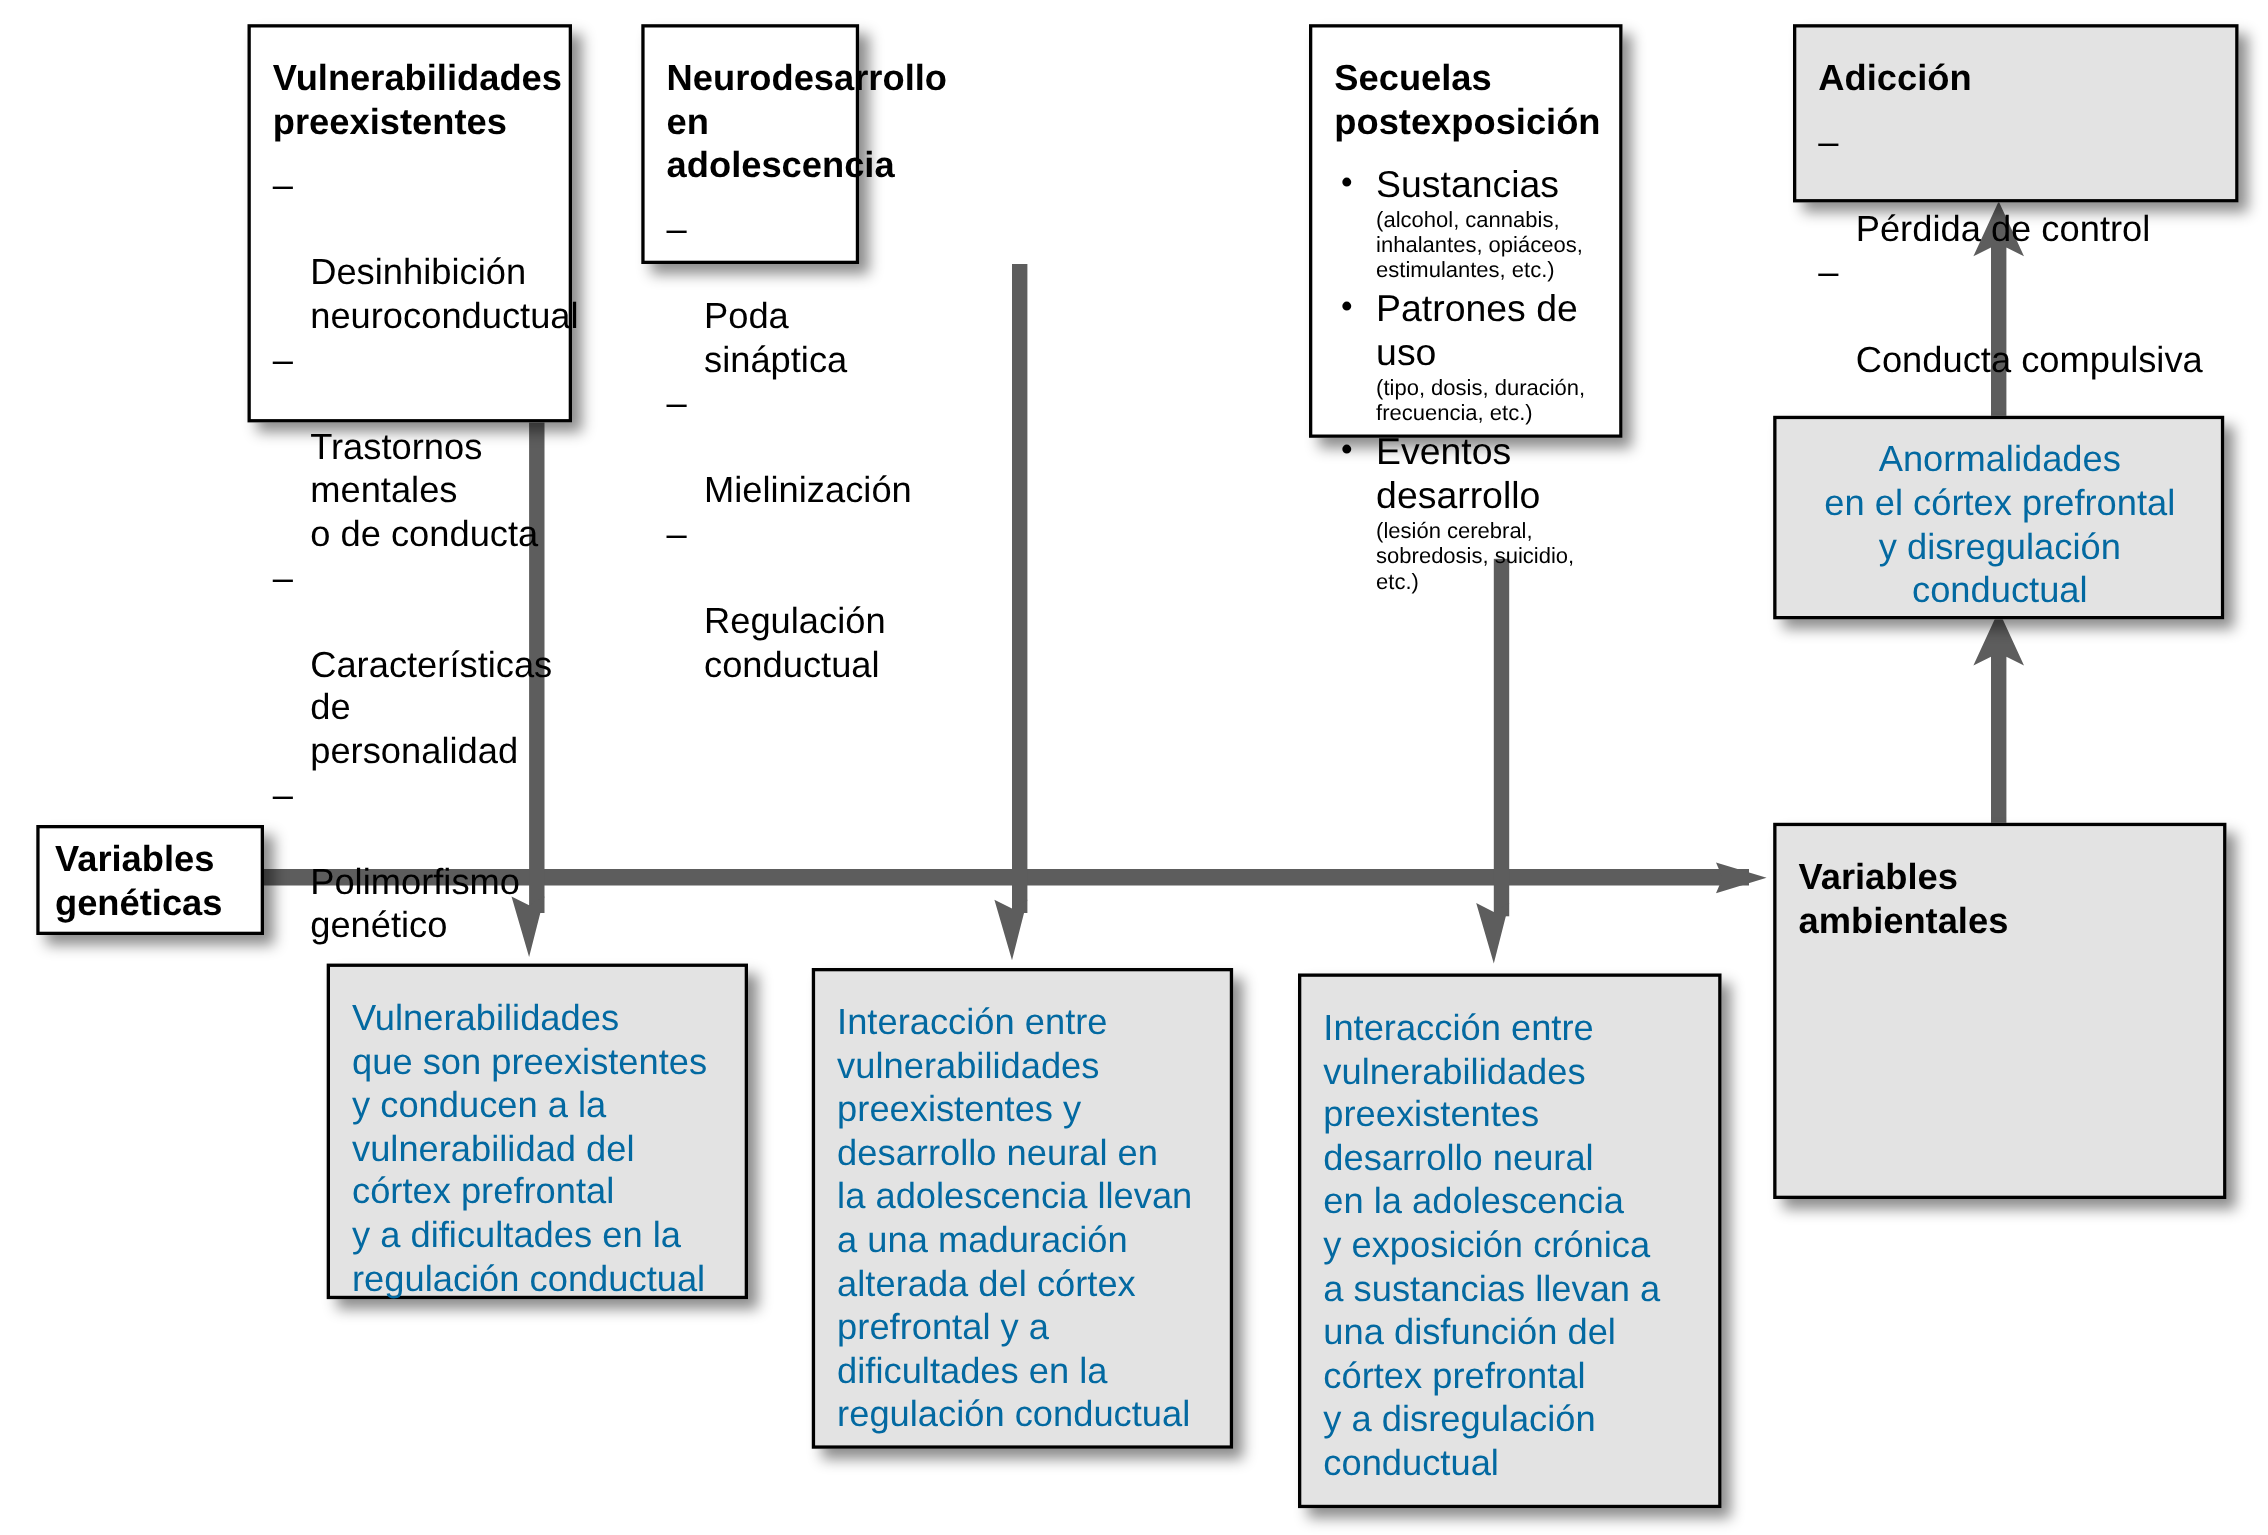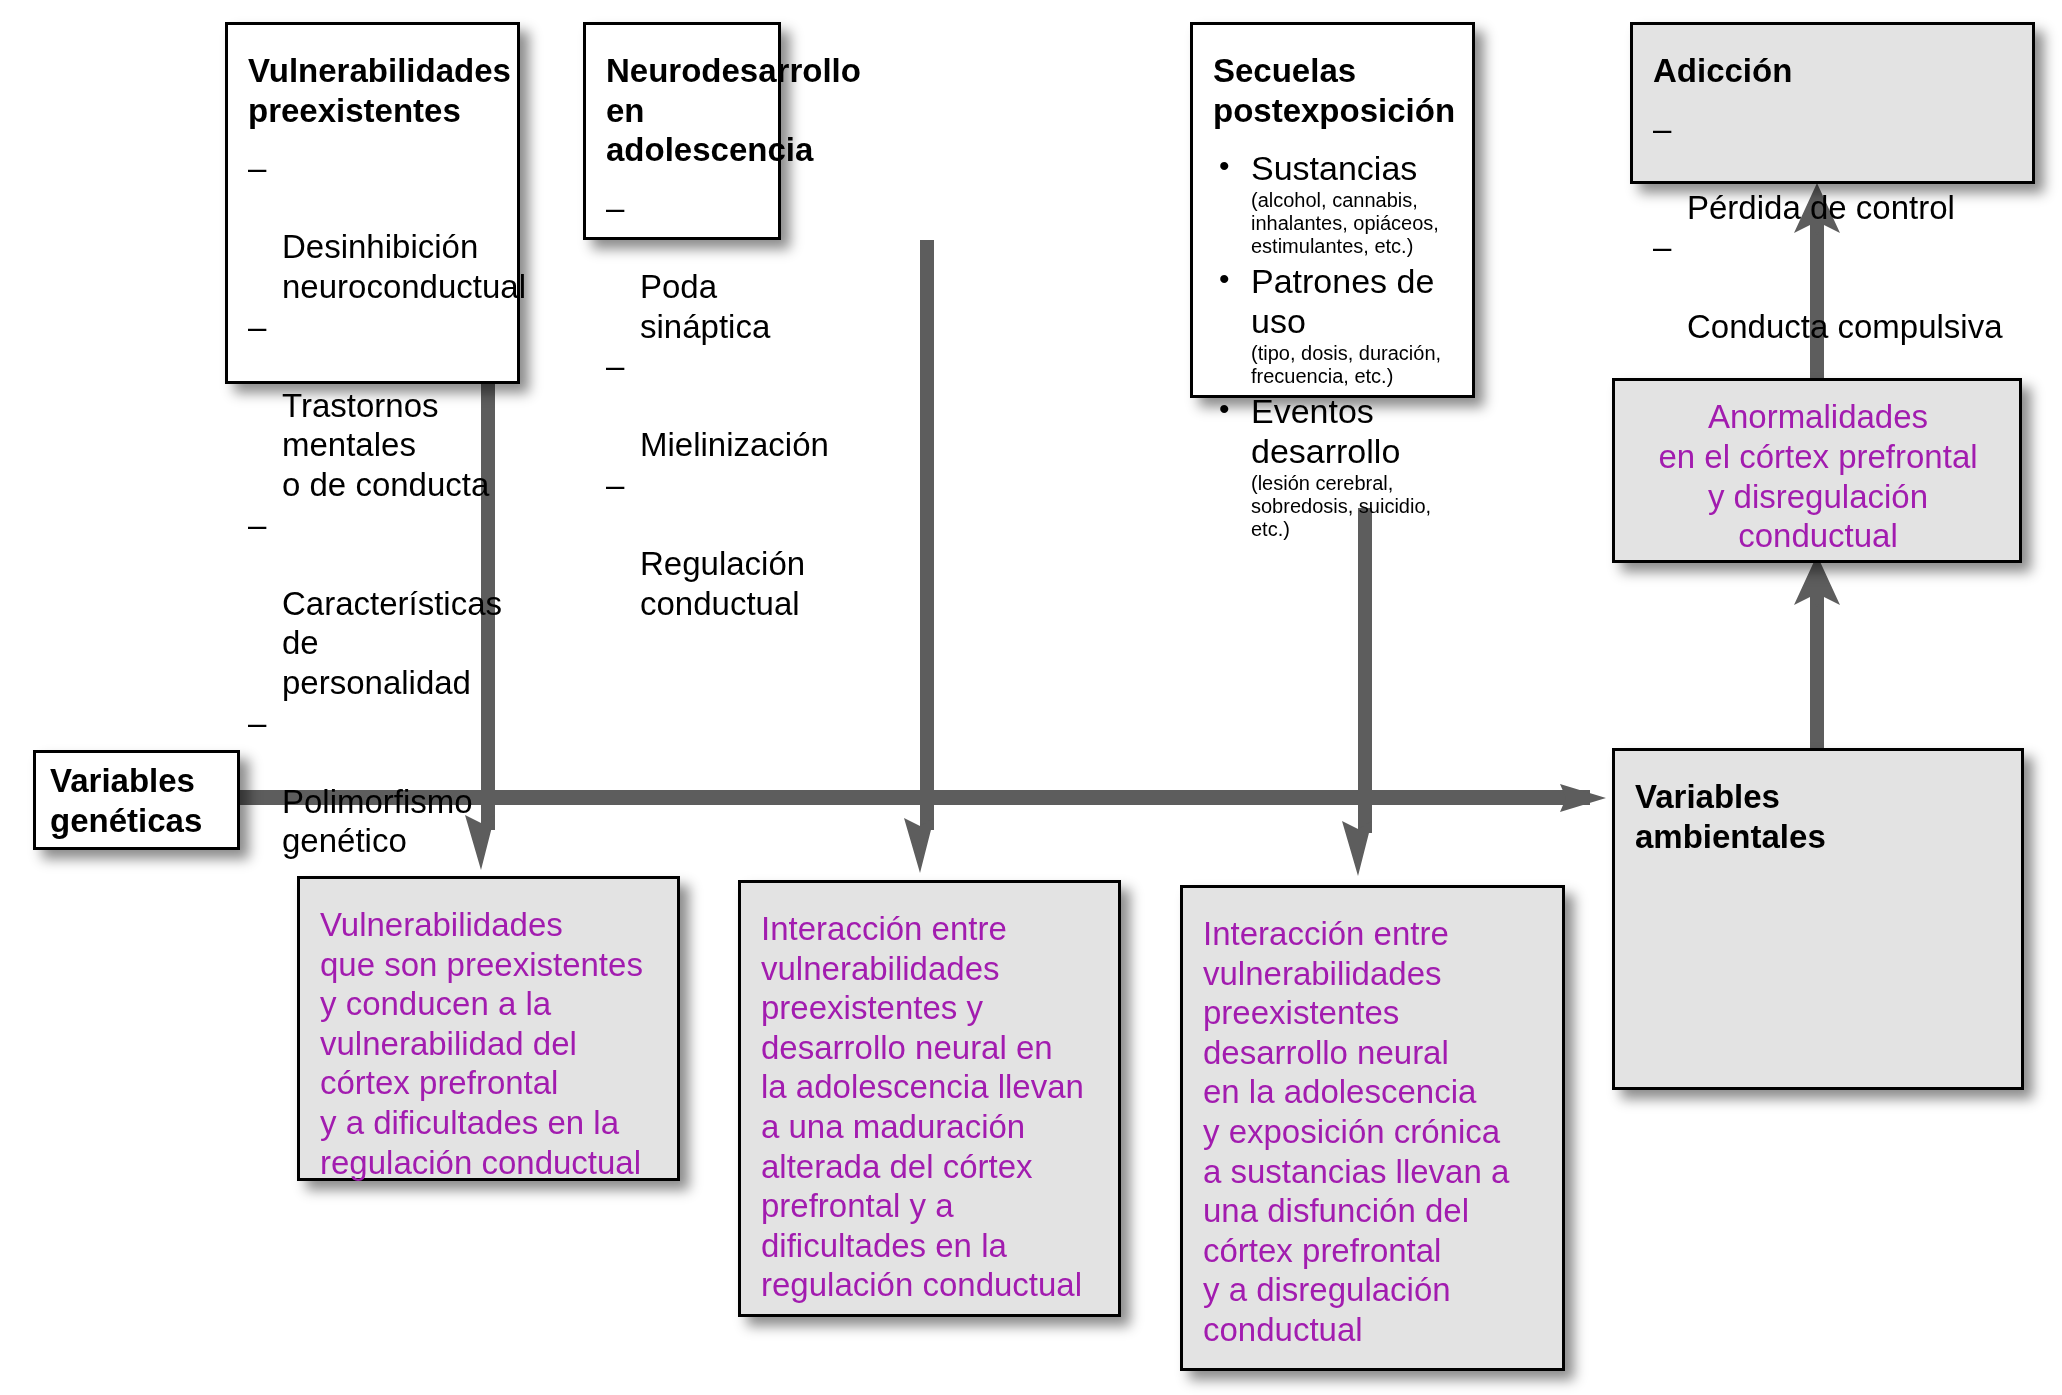--- a/index.html
+++ b/index.html
@@ -33,21 +33,21 @@
     font-weight: bold;
     font-size: 33px;
     line-height: 1.20;
     color: #000;
     margin: 0 0 0 0;
     white-space: pre-line;
   }
   .box-body {
     font-size: 33px;
     line-height: 1.20;
-    color: #a21caf;
+    color: #0369a1;
     white-space: pre-line;
   }
 
   
   ul.dash-list, ul.bullet-list {
     list-style: none;
     margin: 0;
     padding: 0;
   }
   ul.dash-list > li {

